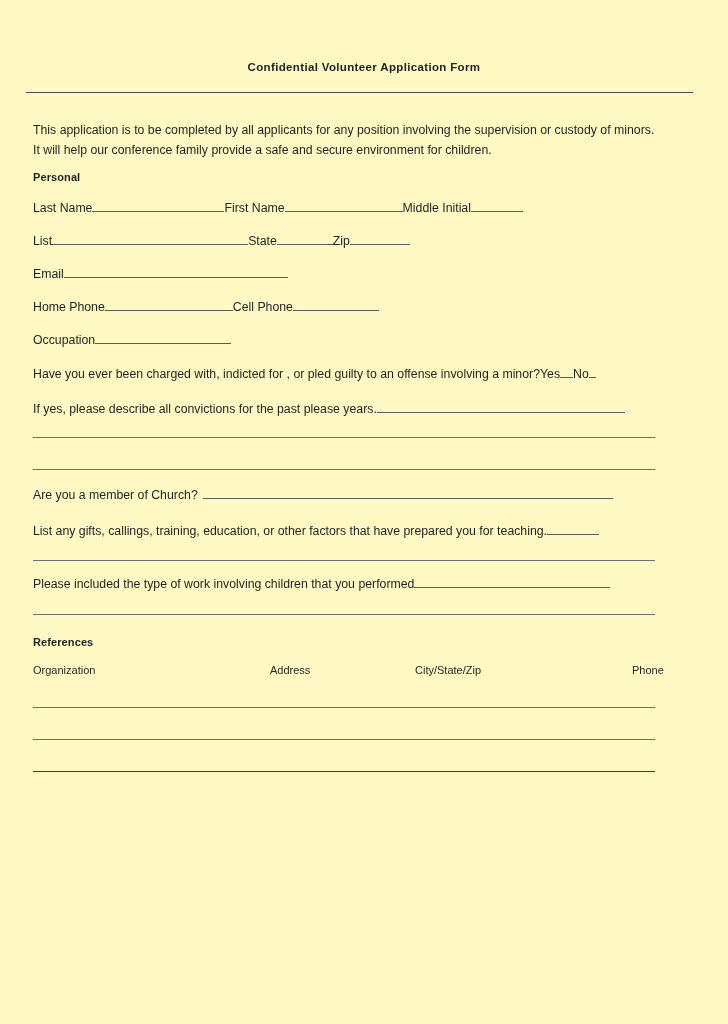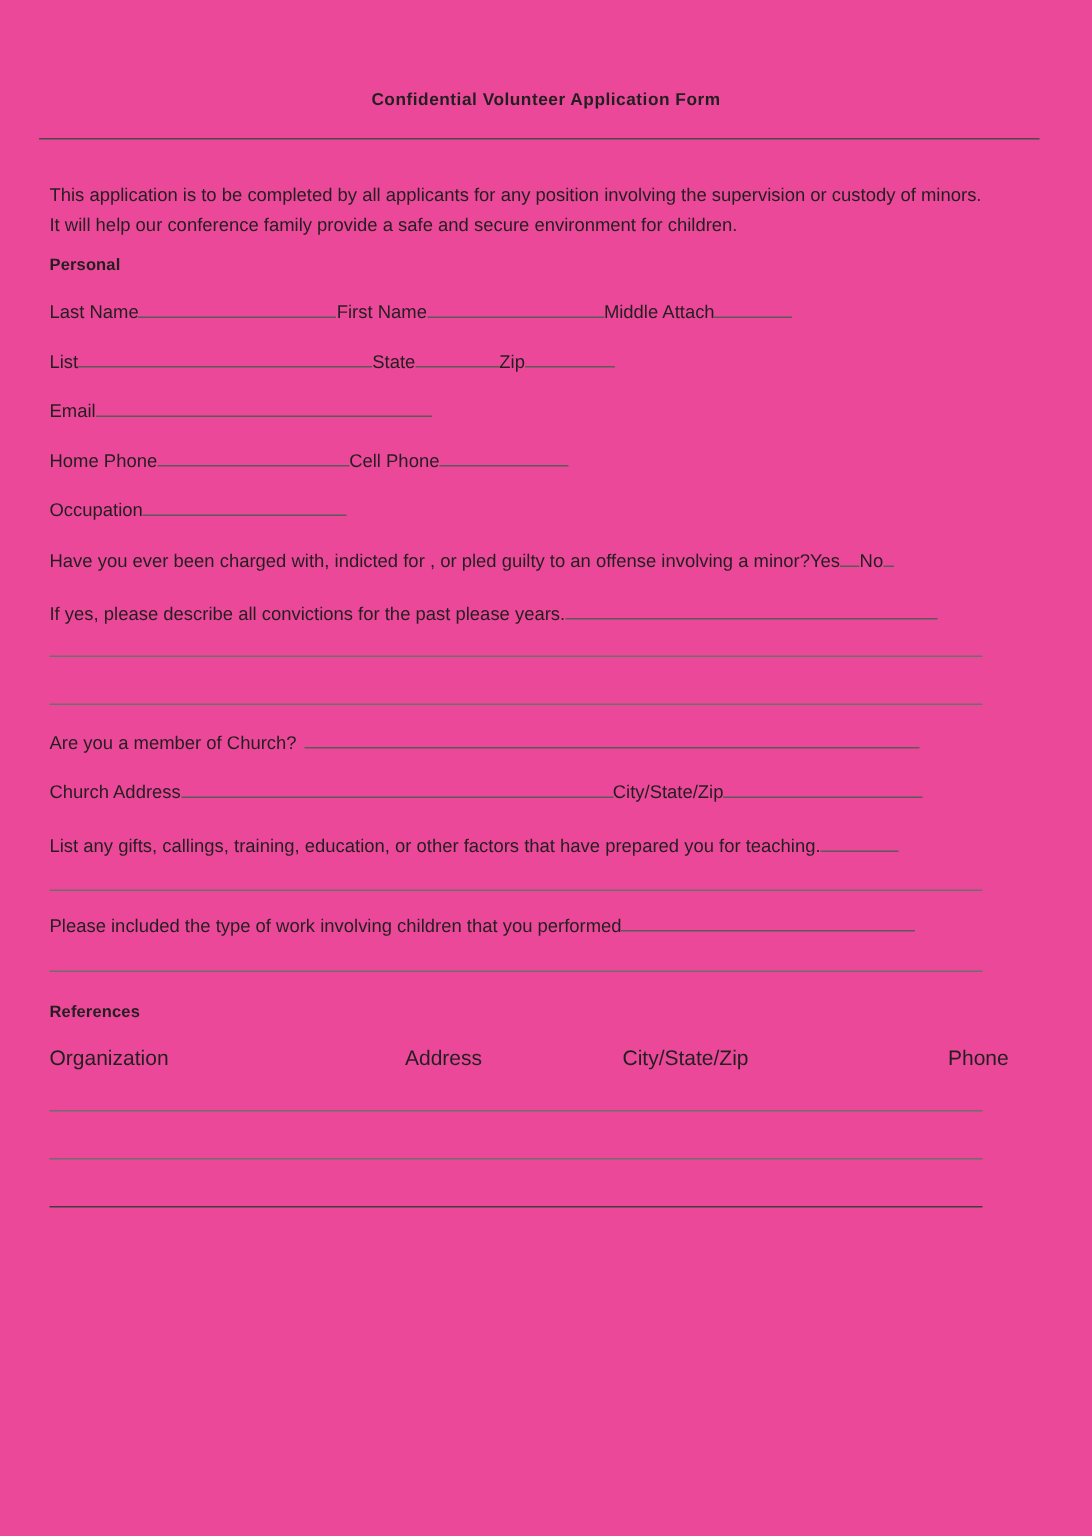--- a/index.html
+++ b/index.html
@@ -4,21 +4,21 @@
 <style>
   html, body {
     margin: 0;
     padding: 0;
     background: #ffffff;
   }
   .page {
     position: relative;
     width: 728px;
     height: 1024px;
-    background: #ec4899;
+    background: #fef9c3;
     font-family: "Liberation Sans", sans-serif;
     color: #231f20;
     overflow: hidden;
   }
 
   
   .doc-title {
     position: absolute;
     left: 0;
     top: 61px;
@@ -83,21 +83,21 @@
     width: 622px;
     height: 0;
     border-top: 1px solid #6e6e6e;
   }
   .rule.dark { border-top: 1px solid #3f3f3f; }
 
   
   .ref-cols {
     position: relative;
     height: 16px;
-    font-size: 14px;
+    font-size: 11px;
     color: #231f20;
   }
   .ref-cols > span { position: absolute; top: 0; }
   .c-org   { left: 0px; }
   .c-addr  { left: 237px; }
   .c-csz   { left: 382px; }
   .c-phone { left: 599px; }
 
   .serifish { font-family: "Liberation Serif", serif; }
 </style>
@@ -109,21 +109,21 @@
   <div class="doc-title">Confidential Volunteer Application Form</div>
   <div class="header-rule"></div>
 
   <div class="body">
 
     <p class="intro">This application is to be completed by all applicants for any position involving the supervision or custody of minors. It will help our conference family provide a safe and secure environment for children.</p>
 
     <div class="section-head" style="margin-top:11px;">Personal</div>
 
     <div class="fieldline" style="margin-top:17px;">
-      <span>Last Name</span><span class="u" style="width:132px"></span><span>First Name</span><span class="u" style="width:118px"></span><span>Middle Attach</span><span class="u" style="width:52px"></span>
+      <span>Last Name</span><span class="u" style="width:132px"></span><span>First Name</span><span class="u" style="width:118px"></span><span>Middle Initial</span><span class="u" style="width:52px"></span>
     </div>
 
     <div class="fieldline" style="margin-top:17px;">
       <span>List</span><span class="u" style="width:196px"></span><span>State</span><span class="u" style="width:56px"></span><span>Zip</span><span class="u" style="width:60px"></span>
     </div>
 
     <div class="fieldline" style="margin-top:17px;">
       <span>Email</span><span class="u" style="width:224px"></span>
     </div>
 
@@ -144,23 +144,20 @@
     </div>
 
     <div class="rule" style="margin-top:20px;"></div>
     <div class="rule" style="margin-top:31px;"></div>
 
 
     <div class="fieldline" style="margin-top:17px;">
       <span>Are you a member of Church?</span><span class="u" style="width:410px; margin-left:5px;"></span>
     </div>
 
-    <div class="fieldline" style="margin-top:17px;">
-      <span>Church Address</span><span class="u" style="width:288px"></span><span>City/State/Zip</span><span class="u" style="width:133px"></span>
-    </div>
 
     <div class="fieldline" style="margin-top:20px;">
       <span>List any gifts, callings, training, education, or other factors that have prepared you for teaching.</span><span class="u" style="width:52px"></span>
     </div>
 
     <div class="rule" style="margin-top:21px;"></div>
 
     <div class="fieldline" style="margin-top:15px;">
       <span>Please included the type of work involving children that you performed</span><span class="u" style="width:196px"></span>
     </div>

